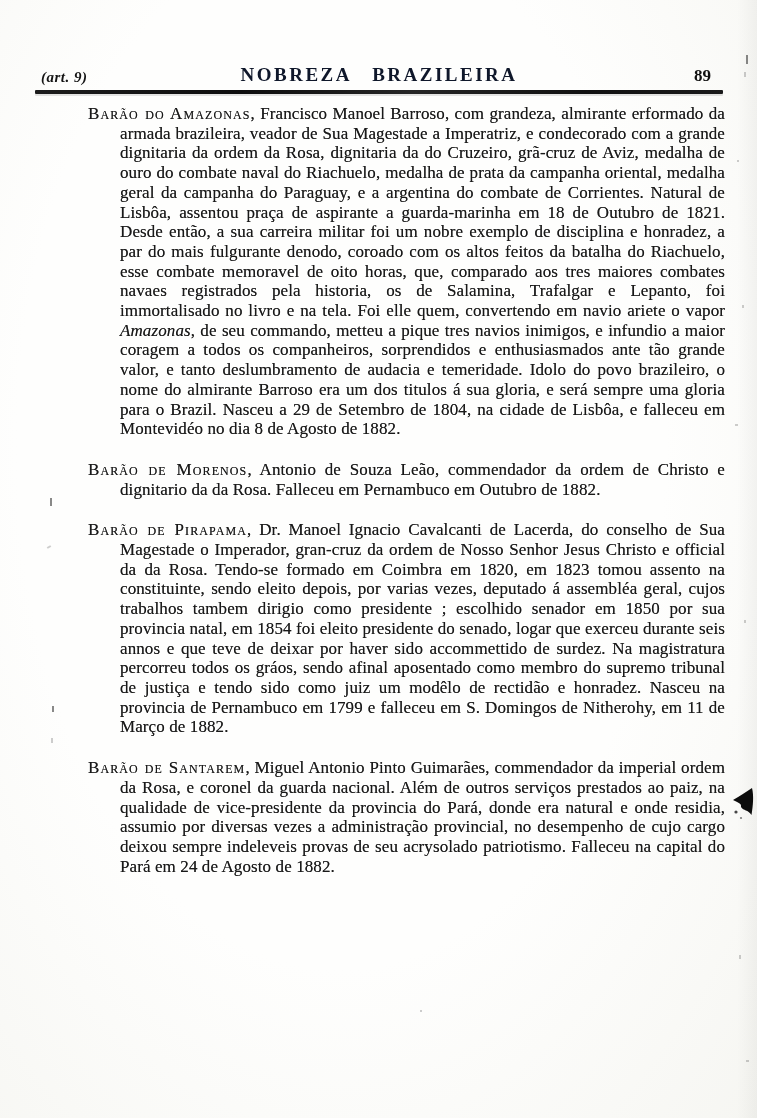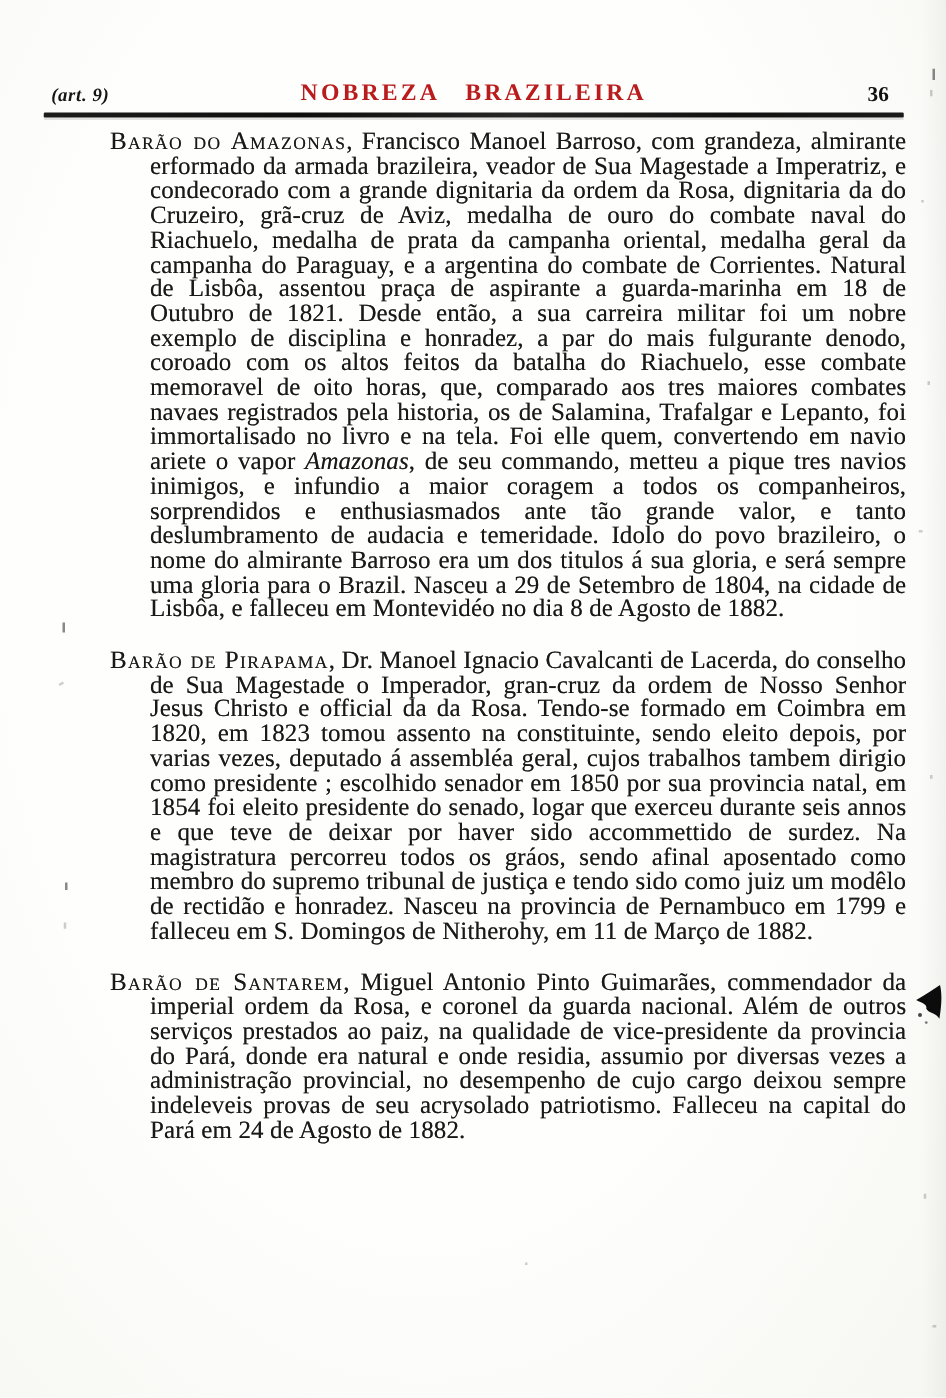--- a/index.html
+++ b/index.html
@@ -24,21 +24,21 @@
     position: absolute; left: 6px; bottom: 2px;
     font-size: 15px; font-weight: bold; font-style: italic;
     letter-spacing: 0.5px;
     color: #141414;
   }
   .page-title {
     position: absolute; left: 0; right: 0; bottom: 2px;
     text-align: center;
     font-size: 19px; font-weight: bold;
     letter-spacing: 2.5px; word-spacing: 14px;
-    color: #b91c1c;
+    color: #0f172a;
   }
   .page-number {
     position: absolute; right: 12px; bottom: 2px;
     font-size: 17px; font-weight: bold;
     color: #101010;
   }
   .header-rule {
     position: absolute;
     left: 35px; top: 90px;
     width: 688px; height: 4px;
@@ -49,21 +49,21 @@
   
   .entries {
     position: absolute;
     left: 88px; top: 104px;
     width: 637px;
   }
   .entry {
     margin: 0 0 21px 0;
     padding-left: 32px;
     text-indent: -32px;
-    font-size: 20px;
+    font-size: 17px;
     line-height: 19.7px;
     text-align: justify;
     letter-spacing: 0.1px;
     text-shadow: 0 0 0.5px rgba(25,25,25,0.65);
   }
   .seg-lead {
     font-variant: small-caps;
     letter-spacing: 1.1px;
   }
   .seg-italic { font-style: italic; }
@@ -86,27 +86,28 @@
   .speck.faint { background: rgba(60,60,60,0.25); }
 </style>
 </head>
 <body>
 
 <div class="page">
 
   <div class="running-header">
     <span class="article-ref">(art. 9)</span>
     <span class="page-title">NOBREZA BRAZILEIRA</span>
-    <span class="page-number">36</span>
+    <span class="page-number">89</span>
   </div>
 
   <div class="header-rule"></div>
 
   <div class="entries">
       <p class="entry"><span class="seg-lead">Barão do Amazonas</span><span class="seg-normal">, Francisco Manoel Barroso, com grandeza, almirante erformado da armada brazileira, veador de Sua Magestade a Imperatriz, e condecorado com a grande dignitaria da ordem da Rosa, dignitaria da do Cruzeiro, grã-cruz de Aviz, medalha de ouro do combate naval do Riachuelo, medalha de prata da campanha oriental, medalha geral da campanha do Paraguay, e a argentina do combate de Corrientes. Natural de Lisbôa, assentou praça de aspirante a guarda-marinha em 18 de Outubro de 1821. Desde então, a sua carreira militar foi um nobre exemplo de disciplina e honradez, a par do mais fulgurante denodo, coroado com os altos feitos da batalha do Riachuelo, esse combate memoravel de oito horas, que, comparado aos tres maiores combates navaes registrados pela historia, os de Salamina, Trafalgar e Lepanto, foi immortalisado no livro e na tela. Foi elle quem, convertendo em navio ariete o vapor </span><span class="seg-italic">Amazonas</span><span class="seg-normal">, de seu commando, metteu a pique tres navios inimigos, e infundio a maior coragem a todos os companheiros, sorprendidos e enthusiasmados ante tão grande valor, e tanto deslumbramento de audacia e temeridade. Idolo do povo brazileiro, o nome do almirante Barroso era um dos titulos á sua gloria, e será sempre uma gloria para o Brazil. Nasceu a 29 de Setembro de 1804, na cidade de Lisbôa, e falleceu em Montevidéo no dia 8 de Agosto de 1882.</span></p>
+      <p class="entry"><span class="seg-lead">Barão de Morenos</span><span class="seg-normal">, Antonio de Souza Leão, commendador da ordem de Christo e dignitario da da Rosa.  Falleceu em Pernambuco em Outubro de 1882.</span></p>
       <p class="entry"><span class="seg-lead">Barão de Pirapama</span><span class="seg-normal">, Dr. Manoel Ignacio Cavalcanti de Lacerda, do conselho de Sua Magestade o Imperador, gran-cruz da ordem de Nosso Senhor Jesus Christo e official da da Rosa. Tendo-se formado em Coimbra em 1820, em 1823 tomou assento na constituinte, sendo eleito depois, por varias vezes, deputado á assembléa geral, cujos trabalhos tambem dirigio como presidente ; escolhido senador em 1850 por sua provincia natal, em 1854 foi eleito presidente do senado, logar que exerceu durante seis annos e que teve de deixar por haver sido accommettido de surdez. Na magistratura percorreu todos os gráos, sendo afinal aposentado como membro do supremo tribunal de justiça e tendo sido como juiz um modêlo de rectidão e honradez. Nasceu na provincia de Pernambuco em 1799 e falleceu em S. Domingos de Nitherohy, em 11 de Março de 1882.</span></p>
       <p class="entry"><span class="seg-lead">Barão de Santarem</span><span class="seg-normal">, Miguel Antonio Pinto Guimarães, commendador da imperial ordem da Rosa, e coronel da guarda nacional. Além de outros serviços prestados ao paiz, na qualidade de vice-presidente da provincia do Pará, donde era natural e onde residia, assumio por diversas vezes a administração provincial, no desempenho de cujo cargo deixou sempre indeleveis provas de seu acrysolado patriotismo. Falleceu na capital do Pará em 24 de Agosto de 1882.</span></p>
     </div>
 
   <div class="edge-shade"></div>
 
   <div class="ink-blot">
     <svg width="23" height="36" viewBox="0 0 23 36">
       <path d="M21 1 C15 5 9 9 2 13 C6 15.5 11 16 10 20 C12.5 24 17 22.5 20.5 28 C22 19 23 9 21 1 Z" fill="#0c0c0c"></path>
       <circle cx="5" cy="25" r="1.6" fill="#1a1a1a" opacity="0.8"></circle>

